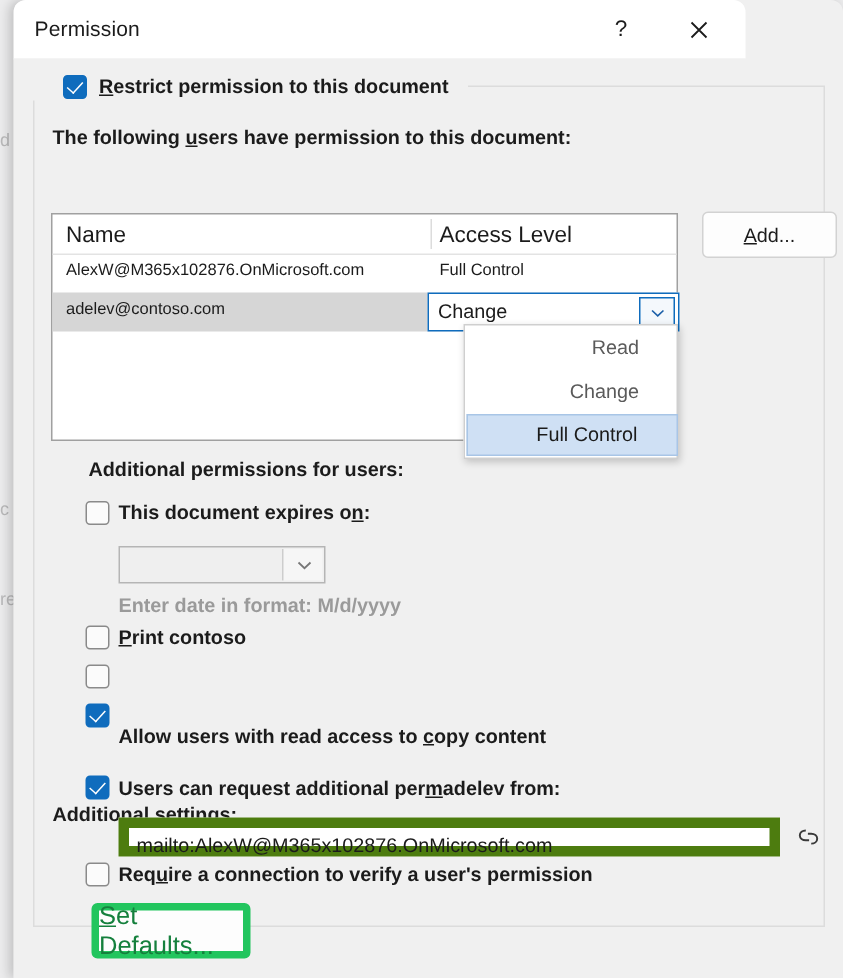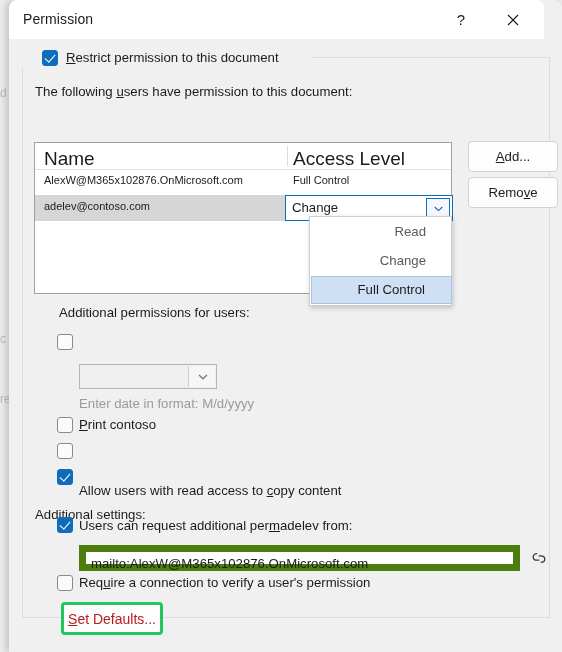--- a/index.html
+++ b/index.html
@@ -31,21 +31,21 @@
     left: 9px; top: 0px;
     width: 553px; height: 652px;
     background: #f0f0f0;
     border-top-left-radius: 8px;
     border-top-right-radius: 8px;
     box-shadow: -3px 0 7px rgba(0,0,0,0.18);
     overflow: hidden;
   }
   .titlebar {
     position: absolute; left: 0; top: 0;
-    width: 535px; height: 39px;
+    width: 488px; height: 39px;
     background: #ffffff;
     border-top-left-radius: 8px;
     border-top-right-radius: 8px;
     border-bottom: 1px solid #e8e8e8;
   }
   .title-text {
     position: absolute; left: 14px; top: 11px;
     font-size: 14px; color: #1b1b1b;
     letter-spacing: 0.1px;
   }
@@ -91,38 +91,39 @@
     width: 5px; height: 9px;
     border: solid #ffffff;
     border-width: 0 1.6px 1.6px 0;
     transform: rotate(42deg);
   }
   .lbl {
     position: absolute;
     font-size: 13.2px;
     color: #1b1b1b;
     white-space: nowrap;
+    font-weight: bold;
   }
   .lbl u { text-decoration: underline; text-underline-offset: 1px; }
   .lbl.dim { color: #9a9a9a; }
 
   
   .listview {
     position: absolute;
     left: 25px; top: 103px;
     width: 418px; height: 152px;
     background: #ffffff;
     border: 1px solid #a0a0a0;
     box-sizing: border-box;
   }
   .lv-head {
     position: absolute; left: 0; top: 0; width: 100%; height: 26px;
     border-bottom: 1px solid #e3e3e3;
   }
-  .lv-head .cell { position: absolute; top: 5px; font-size: 19px; color: #1b1b1b; }
+  .lv-head .cell { position: absolute; top: 5px; font-size: 15px; color: #1b1b1b; }
   .lv-head .sep { position: absolute; left: 252px; top: 3px; width: 1px; height: 20px; background: #dcdcdc; }
   .lv-row {
     position: absolute; left: 0; width: 100%; height: 26px;
   }
   .lv-row.sel { background: #d6d6d6; }
   .lv-row .cell { position: absolute; top: 5px; font-size: 11px; color: #1b1b1b; white-space: nowrap; }
   .col-name { left: 9px; }
   .col-access { left: 258px; }
 
   
@@ -222,23 +223,23 @@
   .linkicon {
     position: absolute; left: 519px; top: 508px;
     width: 22px; height: 22px;
   }
 
   .defbtn {
     position: absolute;
     left: 52px; top: 563px;
     width: 96px; height: 27px;
     background: #fdfdfd;
-    border: 3px solid #22c55e;
+    border: 5px solid #22c55e;
     border-radius: 4px;
-    font-size: 14px; color: #b91c1c;
+    font-size: 17px; color: #15803d;
     display: flex; align-items: center; justify-content: center;
   }
   .defbtn u { text-decoration: underline; text-underline-offset: 1px; }
 </style>
 </head>
 <body>
 
 <div id="root">
 
   <div class="backdrop">
@@ -306,27 +307,27 @@
 
       <div class="popup">
         <div class="opt" style="top:1px;">Read</div>
         <div class="opt" style="top:30px;">Change</div>
         <div class="opt hl" style="top:59px;">Full Control</div>
       </div>
 
       <div class="sidebtn" style="left:459px; top:102px;">
         <span><u>A</u><span>dd...</span></span>
       </div>
-      <div class="sidebtn" style="left:459px; top:138px;">
-        <span><span>Remo</span><u>v</u><span>e</span></span>
-      </div>
 
       <div class="lbl" style="left:26px; top:266px;margin-left:24px;">Additional permissions for users:</div>
 
       <div class="chk off" style="left:48px; top:295px;"></div>
+      <div class="lbl" style="left:70px; top:295px;">
+        <span>This document expires o</span><u>n</u><span>:</span>
+      </div>
 
       <div class="combo-disabled">
         <div class="arrowbtn">
           <span class="chev">
             <svg width="10" height="6" viewBox="0 0 10 6">
                 <path d="M1 1 L5 4.8 L9 1" stroke="#777777" stroke-width="1.2" fill="none"></path>
               </svg>
           </span>
         </div>
       </div>
@@ -338,21 +339,21 @@
         <u>P</u><span>rint contoso</span>
       </div>
 
       <div class="chk off" style="left:48px; top:404px;"></div>
       <div class="lbl" style="left:70px; top:404px;margin-top:40px;">
         <span>Allow users with read access to </span><u>c</u><span>opy content</span>
       </div>
 
       <div class="chk on" style="left:48px; top:430px;"></div>
 
-      <div class="lbl" style="left:26px; top:468px;">Additional settings:</div>
+      <div class="lbl" style="left:26px; top:496px;">Additional settings:</div>
 
       <div class="chk on" style="left:48px; top:478px;"></div>
       <div class="lbl" style="left:70px; top:479px;">
         <span>Users can request additional per</span><u>m</u><span>adelev from:</span>
       </div>
 
       <div class="textfield">
         <div class="val">mailto:AlexW@M365x102876.OnMicrosoft.com</div>
       </div>
 

